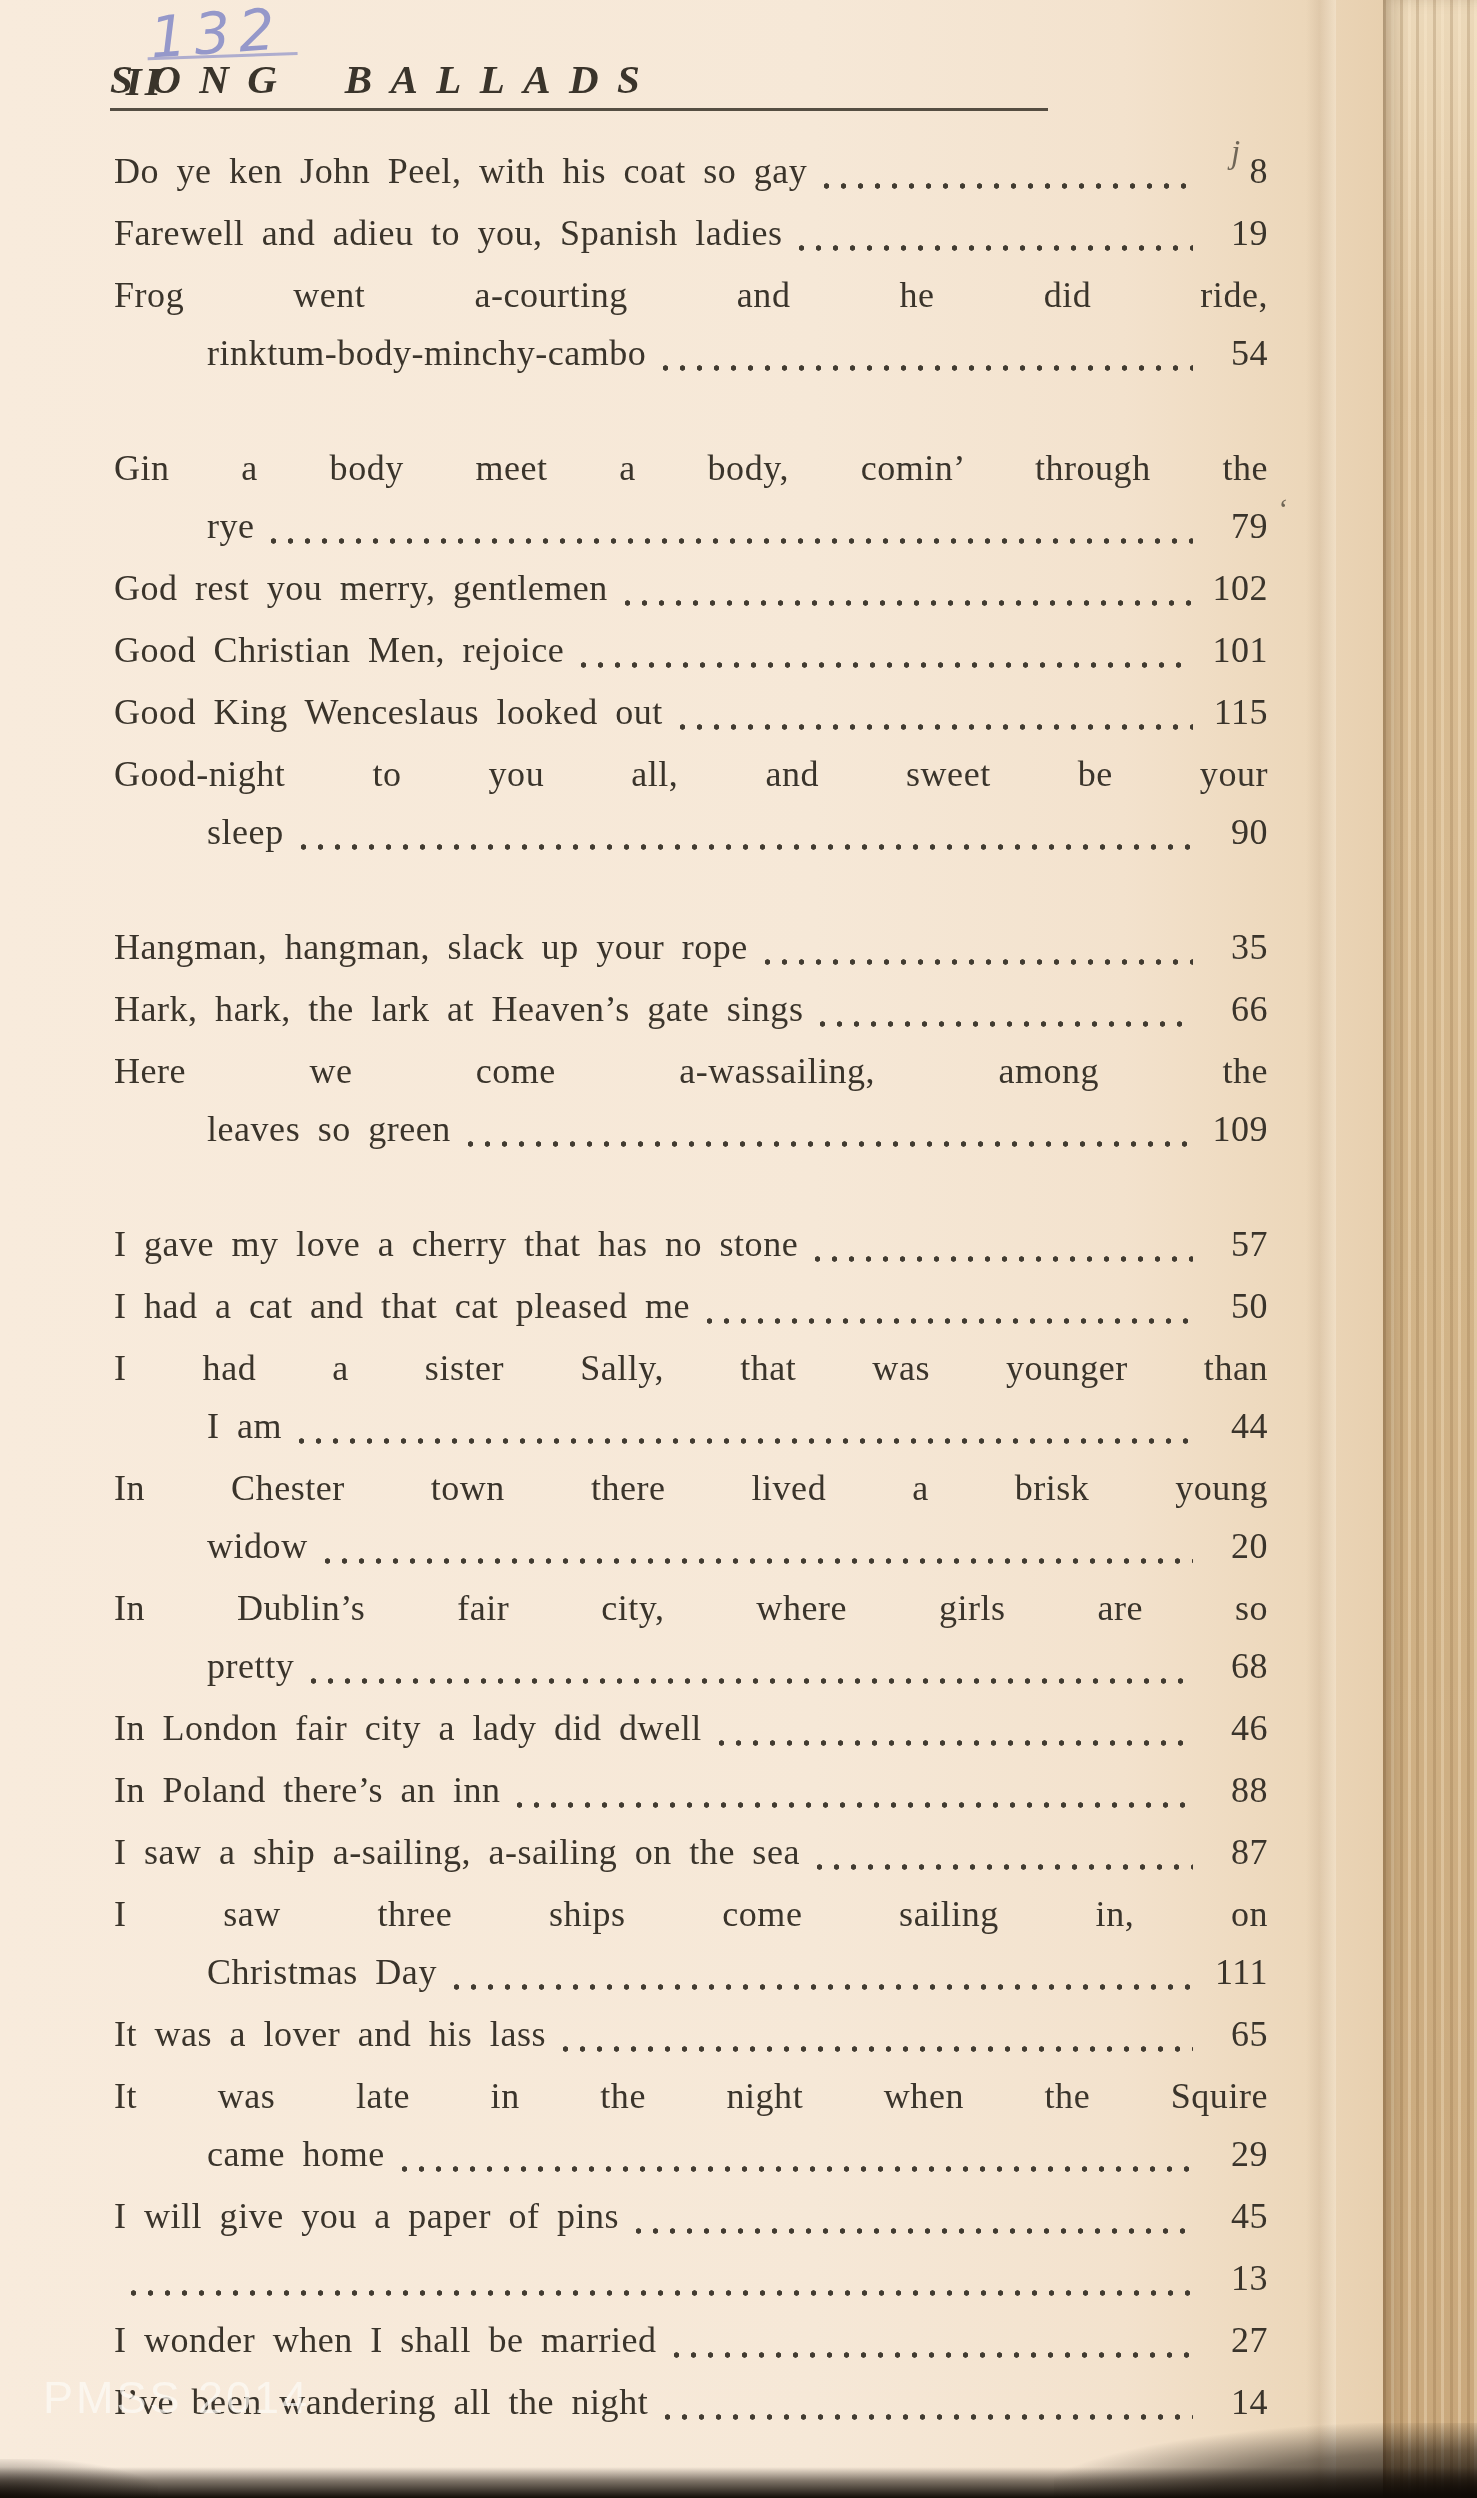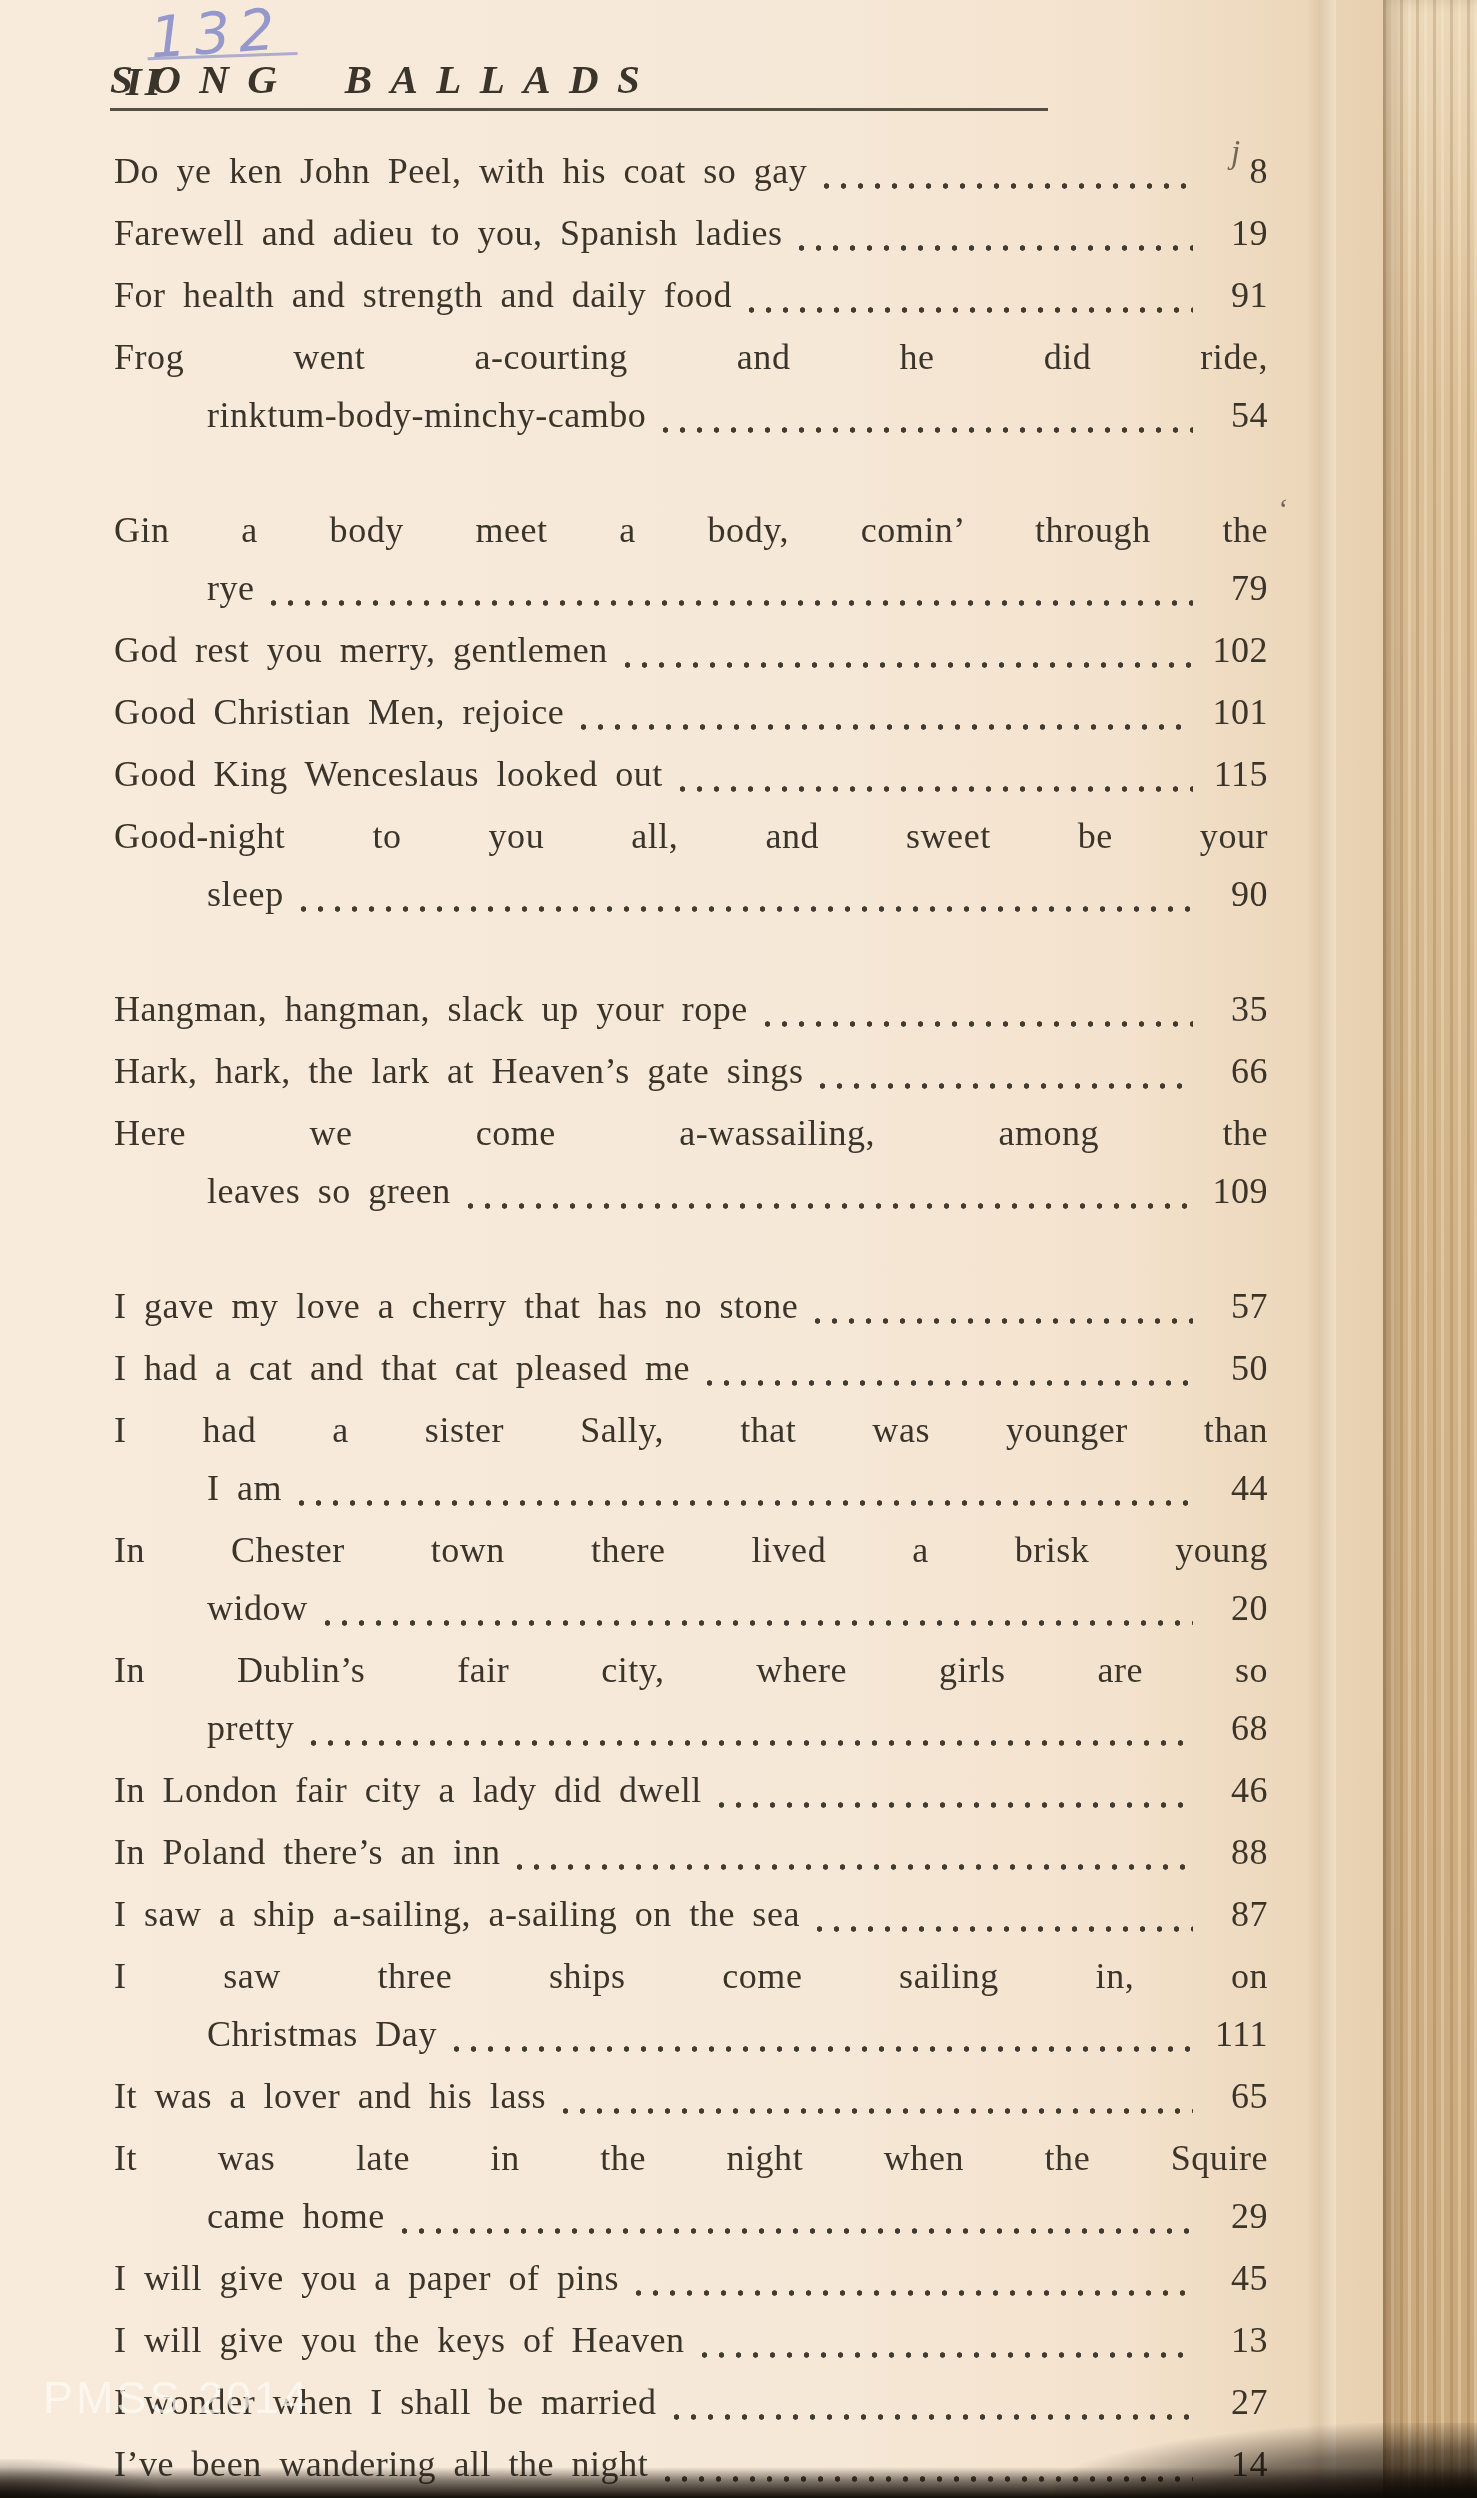--- a/index.html
+++ b/index.html
@@ -136,27 +136,20 @@
           </div>
         </div>
         <div class="entry">
           <div class="line with-page">
             <span class="text">Farewell and adieu to you, Spanish ladies</span>
             <span class="leader"></span>
             <span class="pagenum">19</span>
           </div>
         </div>
         <div class="entry">
-          <div class="line with-page">
-            <span class="text">For health and strength and daily food</span>
-            <span class="leader"></span>
-            <span class="pagenum">91</span>
-          </div>
-        </div>
-        <div class="entry">
           <div class="line justify"><span class="text">Frog went a-courting and he did ride,</span></div>
           <div class="line with-page cont">
             <span class="text">rinktum-body-minchy-cambo</span>
             <span class="leader"></span>
             <span class="pagenum">54</span>
           </div>
         </div>
       </div>
       <div class="group">
         <div class="entry">
@@ -306,21 +299,20 @@
         </div>
         <div class="entry">
           <div class="line with-page">
             <span class="text">I will give you a paper of pins</span>
             <span class="leader"></span>
             <span class="pagenum">45</span>
           </div>
         </div>
         <div class="entry">
           <div class="line with-page">
-            <span class="text">I will give you the keys of Heaven</span>
             <span class="leader"></span>
             <span class="pagenum">13</span>
           </div>
         </div>
         <div class="entry">
           <div class="line with-page">
             <span class="text">I wonder when I shall be married</span>
             <span class="leader"></span>
             <span class="pagenum">27</span>
           </div>

